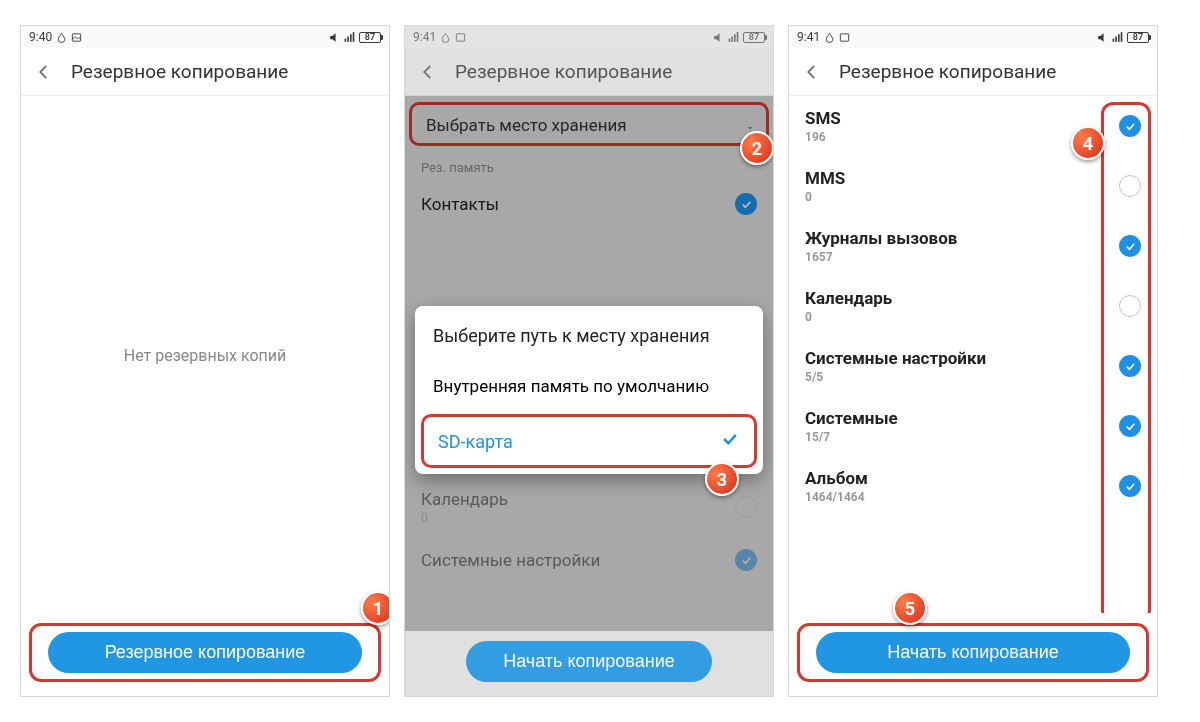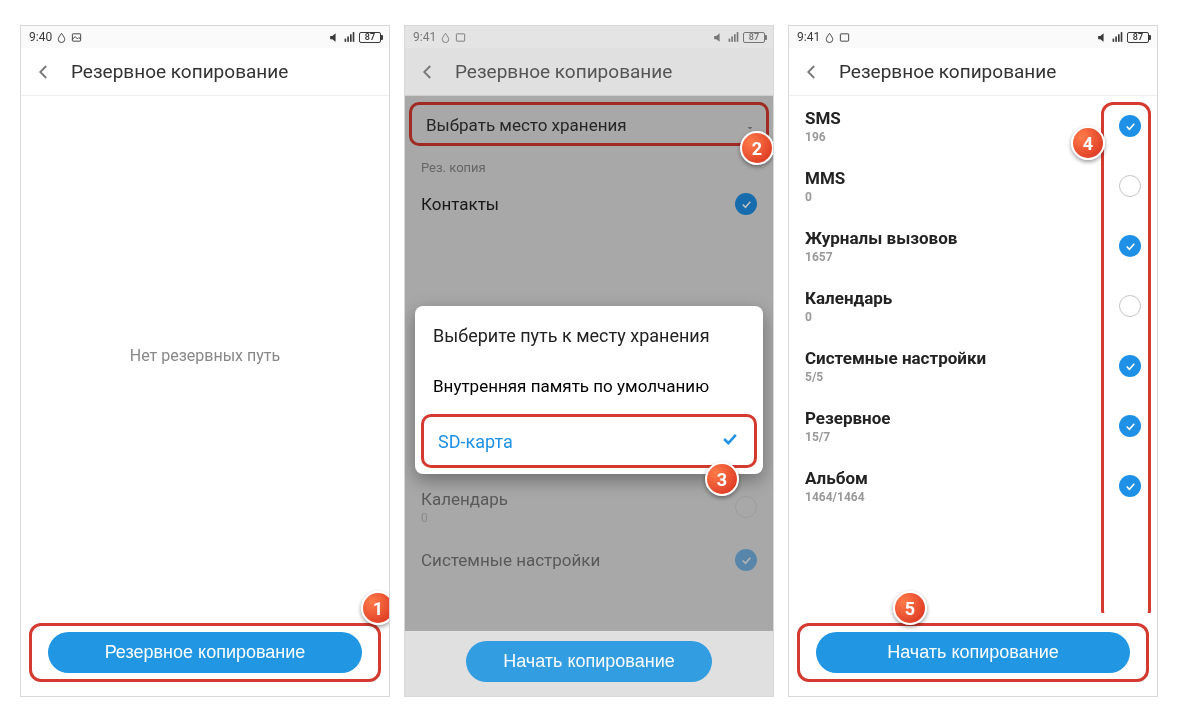--- a/index.html
+++ b/index.html
@@ -205,21 +205,21 @@
   <div class="header">
     <span class="hdr-back">
       <svg viewBox="0 0 24 24" width="18" height="18" fill="none" stroke="currentColor" stroke-width="2.4">
           <polyline points="15 4 7 12 15 20"></polyline>
         </svg>
     </span>
     <span class="hdr-title">Резервное копирование</span>
   </div>
 
   <div class="body">
-    <div class="empty-text">Нет резервных путь</div>
+    <div class="empty-text">Нет резервных копий</div>
   </div>
 
   <div class="footer" style="position:relative;">
     <div class="footer-outline">
       <button class="big-btn">Резервное копирование</button>
     </div>
     <div class="step" style="right:-6px; top:-22px;">1</div>
   </div>
 </div>
 
@@ -266,21 +266,21 @@
   </div>
 
   <div class="body dim">
     <div class="storage-row">
       <div class="title">Выбрать место хранения</div>
       <span class="chev"><svg width="12" height="12" viewBox="0 0 24 24" fill="currentColor">
             <path d="M7 10l5 5 5-5z"></path>
           </svg></span>
       <div class="step" style="right:-8px; bottom:-22px;">2</div>
     </div>
-    <div class="section-label">Рез. копия</div>
+    <div class="section-label">Рез. память</div>
     <div class="item">
       <div class="lbl">
           <span class="name">Контакты</span>
         </div>
       <span class="check on">
           <svg viewBox="0 0 24 24" fill="none" stroke="currentColor" stroke-width="3">
             <polyline points="5 12 10 17 19 7"></polyline>
           </svg>
         </span>
     </div>
@@ -422,21 +422,21 @@
             <span class="cnt">5/5</span>
           </div>
           <span class="check on">
             <svg viewBox="0 0 24 24" fill="none" stroke="currentColor" stroke-width="3">
               <polyline points="5 12 10 17 19 7"></polyline>
             </svg>
           </span>
         </div>
         <div class="item">
           <div class="lbl">
-            <span class="name">Резервное</span>
+            <span class="name">Системные</span>
             <span class="cnt">15/7</span>
           </div>
           <span class="check on">
             <svg viewBox="0 0 24 24" fill="none" stroke="currentColor" stroke-width="3">
               <polyline points="5 12 10 17 19 7"></polyline>
             </svg>
           </span>
         </div>
         <div class="item">
           <div class="lbl">

